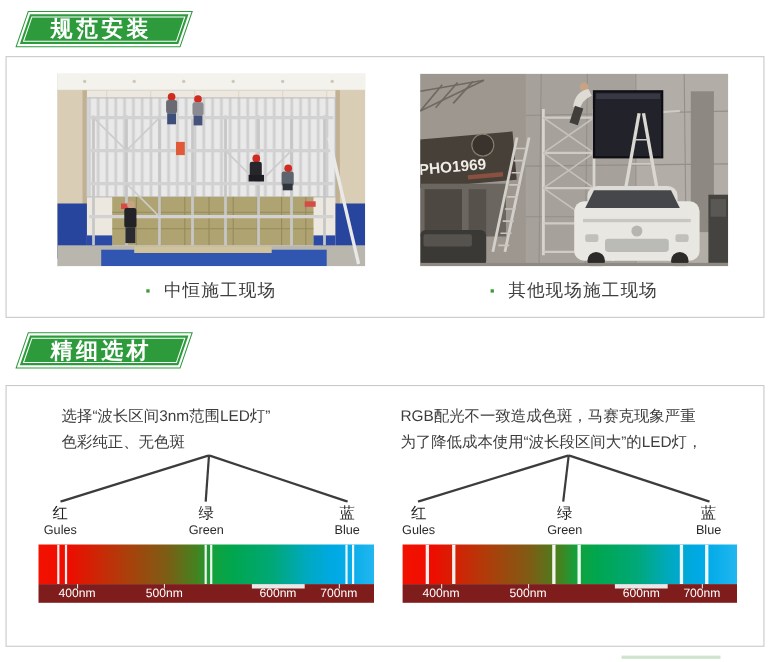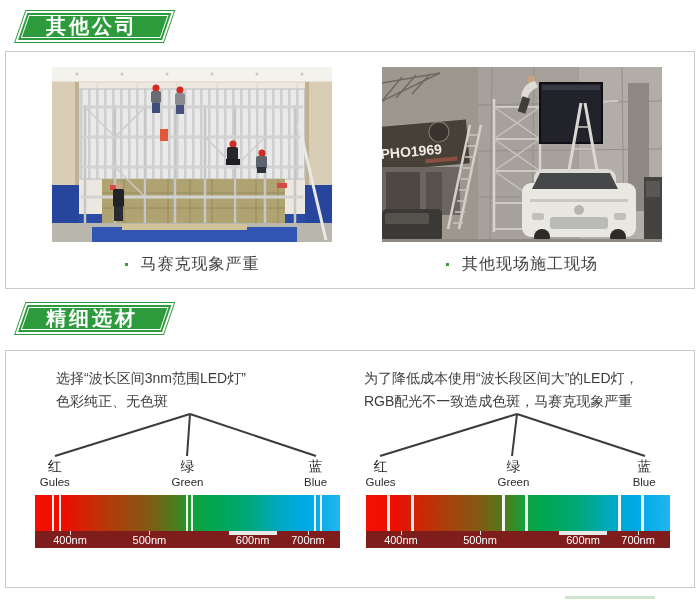--- a/index.html
+++ b/index.html
@@ -64,21 +64,21 @@
 
   .bottom-accent { width:90px; height:3px; background:#cfe3cf; margin:8px 45px 0 auto; }
 </style>
 </head>
 <body>
 
 <div class="banner">
   <div class="banner-shape">
     <div class="banner-fill"></div>
   </div>
-  <div class="banner-label">其他公司</div>
+  <div class="banner-label">规范安装</div>
 </div>
 
 <div class="panel panel1">
   <div class="photos">
 
     <div class="photo-col">
       <div class="photo">
         <svg viewBox="0 0 280 175">
           <defs>
             <pattern id="corr" width="8" height="10" patternUnits="userSpaceOnUse">
@@ -176,21 +176,21 @@
               <rect x="205" y="100" width="9" height="6" fill="#30343c"></rect>
             <circle cx="67" cy="119" r="3.5" fill="#c9a183"></circle>
               <rect x="61" y="122" width="11" height="18" rx="2" fill="#232327"></rect>
               <rect x="62" y="140" width="9" height="14" fill="#2a2a30"></rect>
           </g>
           <line x1="247" y1="58" x2="274" y2="173" stroke="#e9e9e7" stroke-width="3"></line>
         </svg>
       </div>
       <div class="caption">
         <span class="dot"></span>
-        <span>马赛克现象严重</span>
+        <span>中恒施工现场</span>
       </div>
     </div>
 
     <div class="photo-col">
       <div class="photo">
         <svg viewBox="0 0 280 175">
           <rect width="280" height="175" fill="#a6a19a"></rect>
           <rect x="195" width="85" height="175" fill="#b2ada6"></rect>
           <g stroke="#948f88" stroke-width="1">
             <line x1="110" y1="0" x2="108" y2="175"></line>
@@ -350,22 +350,22 @@
           <div class="tick-label t1">400nm</div>
           <div class="tick-label t2">500nm</div>
           <div class="tick-label t3">600nm</div>
           <div class="tick-label t4">700nm</div>
         </div>
       </div>
     </div>
 
     <div class="col col-right">
       <div class="desc">
+        <div>RGB配光不一致造成色斑，马赛克现象严重</div>
         <div>为了降低成本使用“波长段区间大”的LED灯，</div>
-        <div>RGB配光不一致造成色斑，马赛克现象严重</div>
       </div>
       <div class="spec-wrap">
         <svg class="tree" viewBox="0 0 304 44" preserveAspectRatio="none">
           <line x1="151" y1="1" x2="14" y2="43"></line>
           <line x1="151" y1="1" x2="146" y2="43"></line>
           <line x1="151" y1="1" x2="279" y2="43"></line>
         </svg>
         <div class="color-row">
           <div class="color-label p1">
             <div class="cl-zh">红</div>

